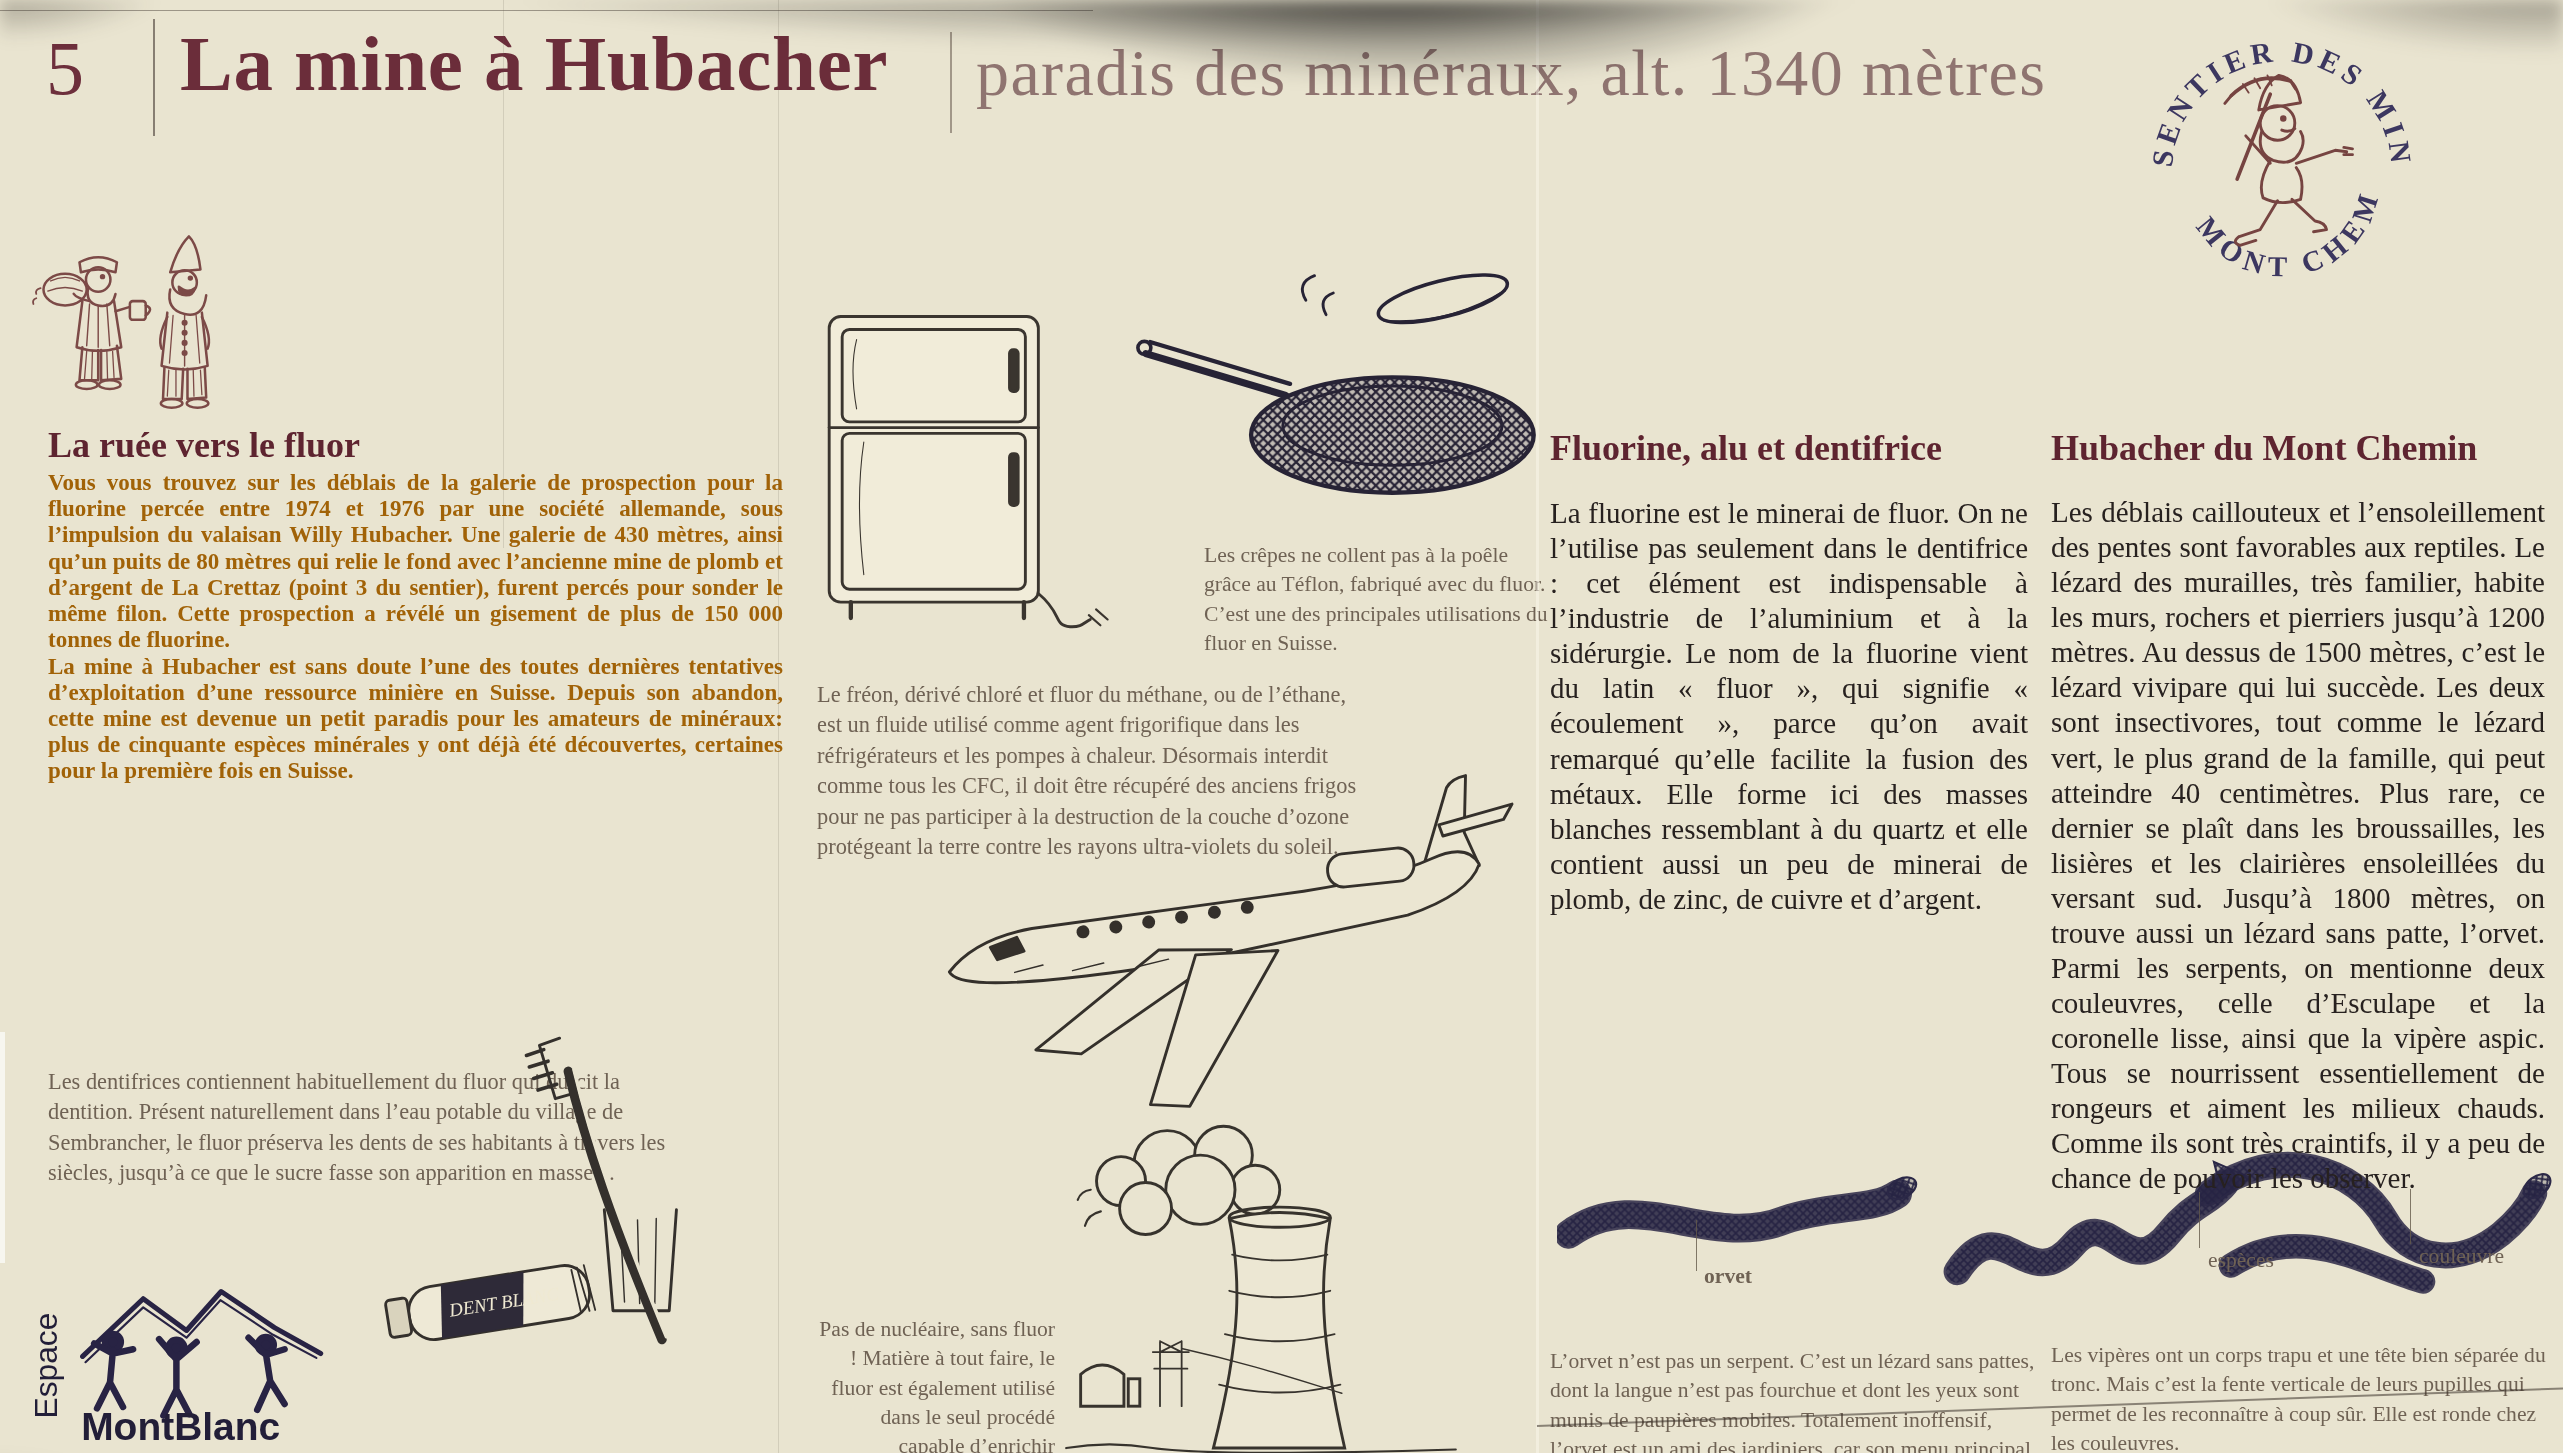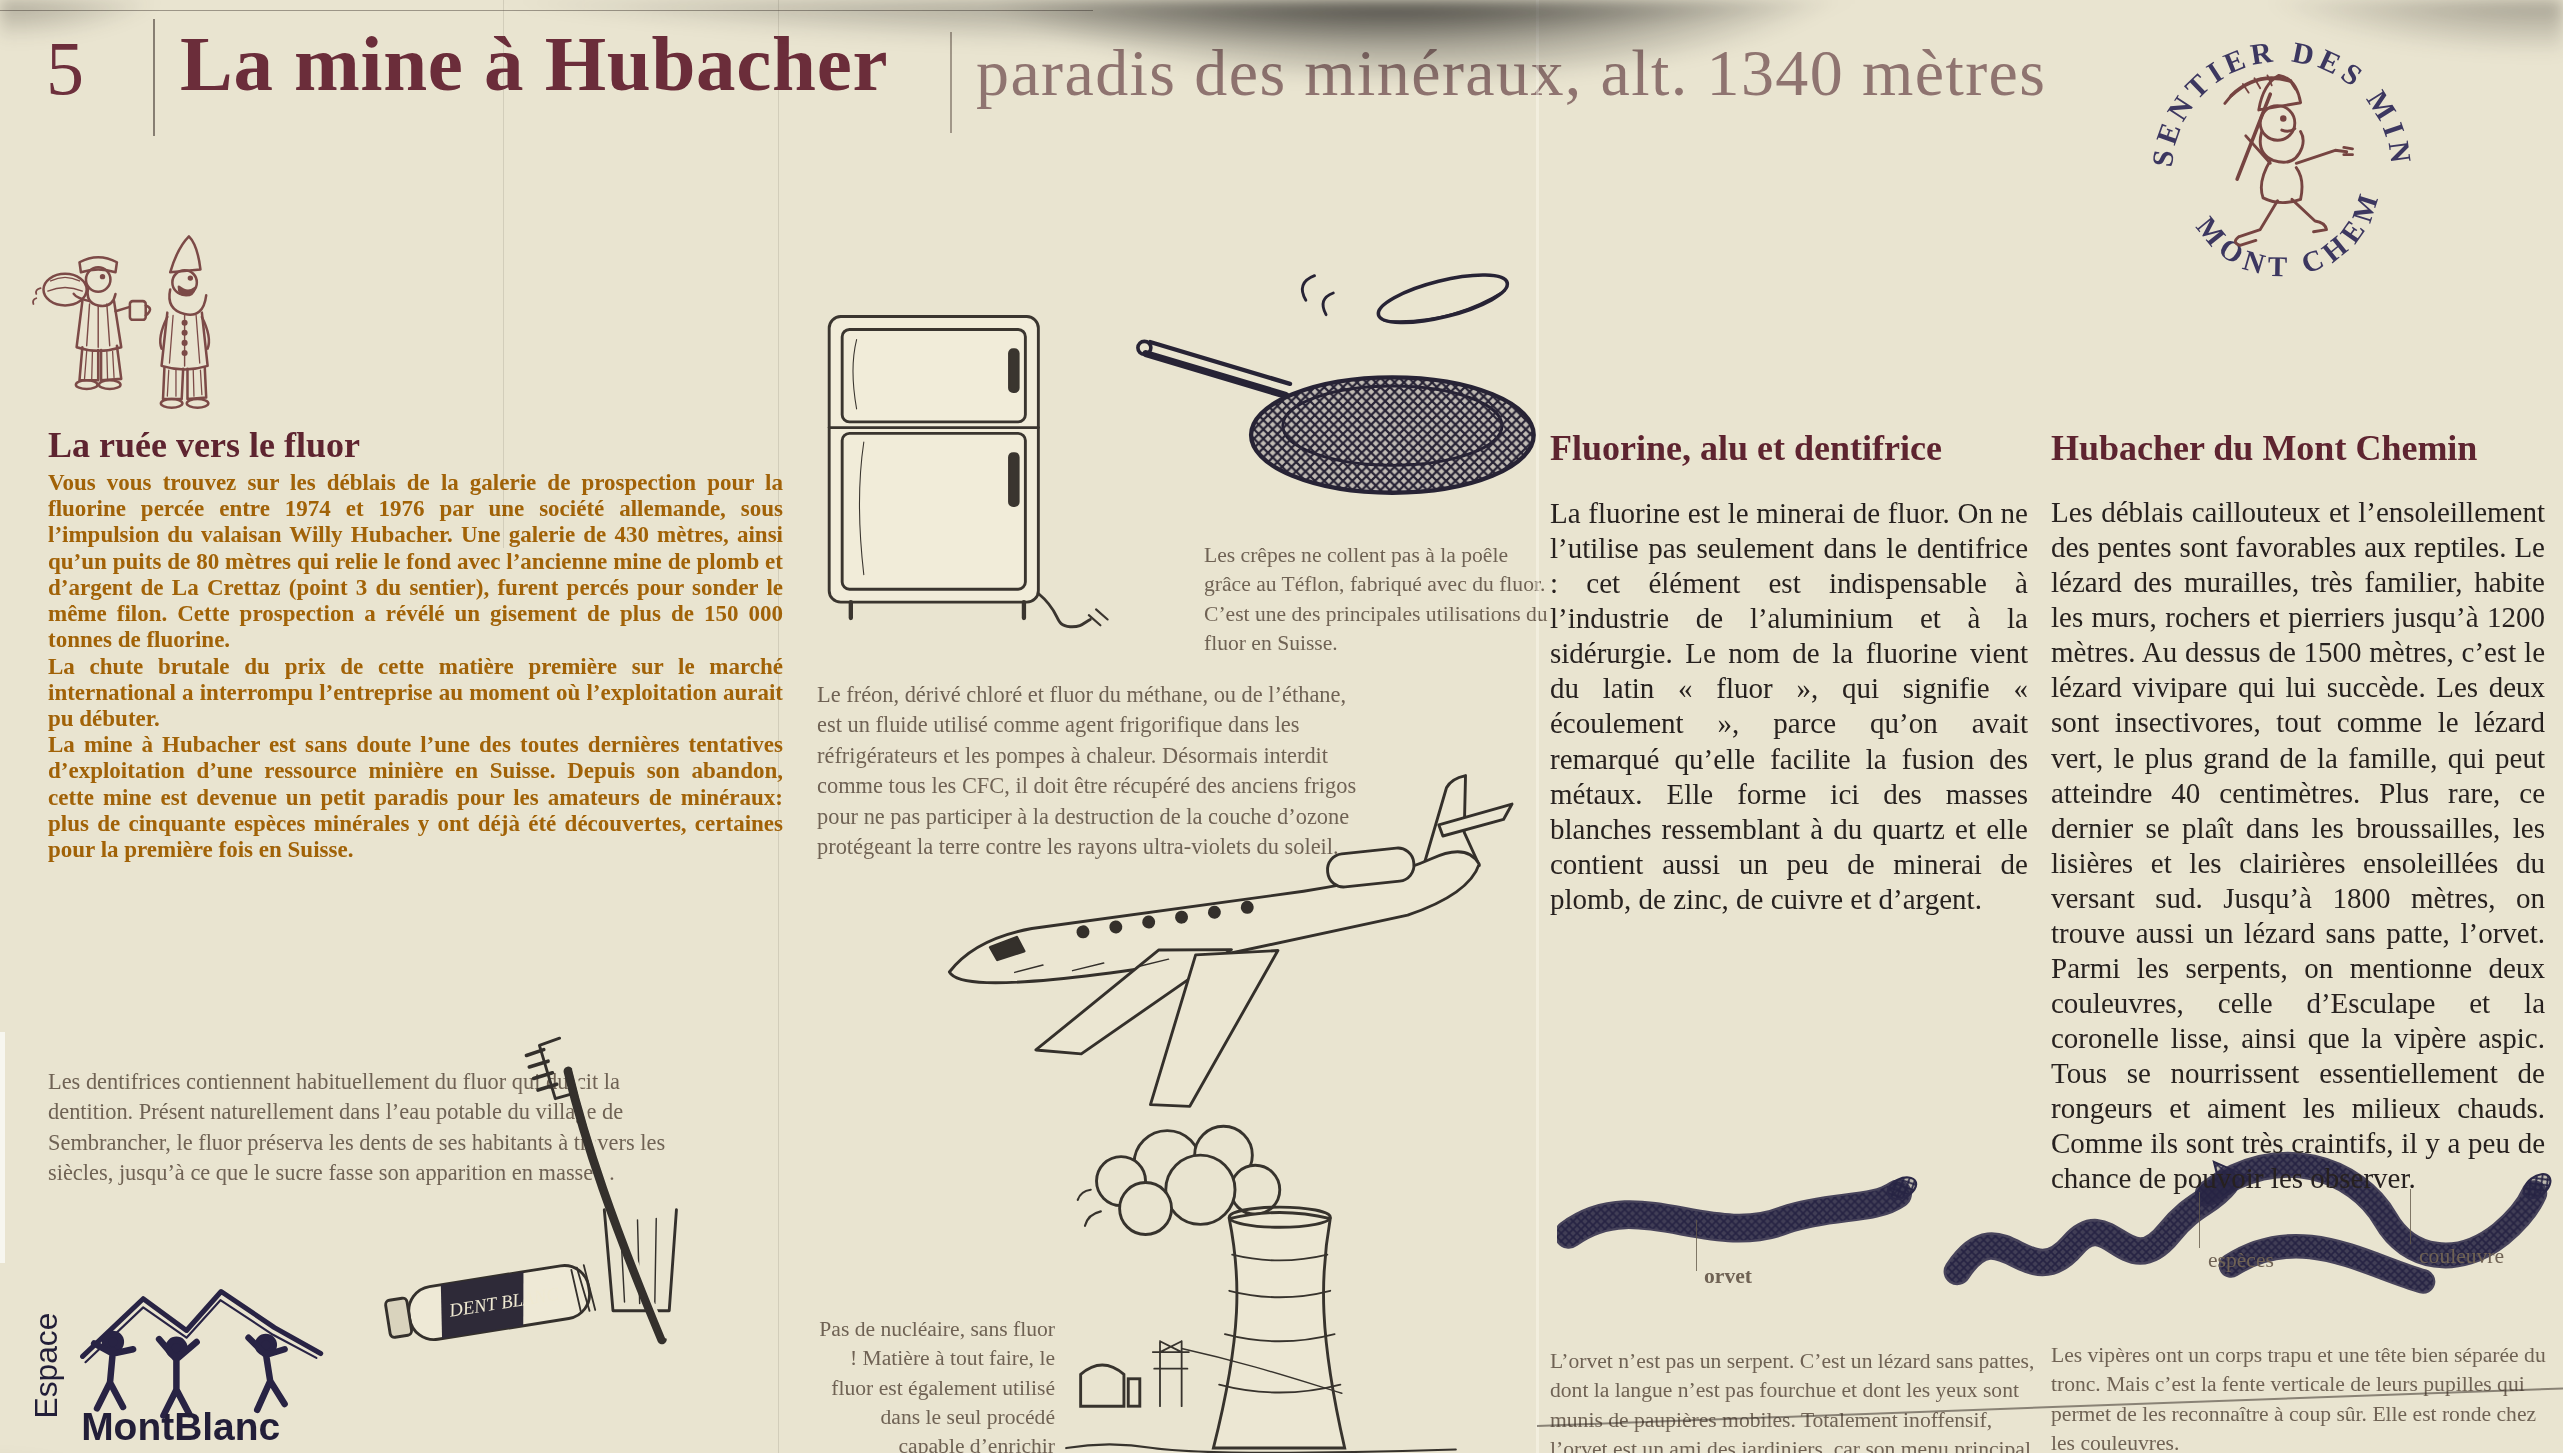--- a/index.html
+++ b/index.html
@@ -116,21 +116,20 @@
       <path d="M192 188 L 190 232 L 216 232 L 218 190 M224 190 L 224 232 L 250 230 L 248 188"></path>
       <path d="M198 192 l-2 36 M208 192 l0 36 M232 192 l1 36 M242 192 l2 34" stroke-width="1.8"></path>
       <ellipse cx="202" cy="238" rx="15" ry="6"></ellipse>
       <ellipse cx="238" cy="238" rx="15" ry="6"></ellipse>
     </g>
   </svg>
 
   <div class="abs sec-h" style="left:48px;top:424px;">La ruée vers le fluor</div>
   <div id="col-left" class="abs">
     <p>Vous vous trouvez sur les déblais de la galerie de prospection pour la fluorine percée entre 1974 et 1976 par une société allemande, sous l’impulsion du valaisan Willy Hubacher. Une galerie de 430 mètres, ainsi qu’un puits de 80 mètres qui relie le fond avec l’ancienne mine de plomb et d’argent de La Crettaz (point 3 du sentier), furent percés pour sonder le même filon. Cette prospection a révélé un gisement de plus de 150 000 tonnes de fluorine.</p>
-    <p>La chute brutale du prix de cette matière première sur le marché international a interrompu l’entreprise au moment où l’exploitation aurait pu débuter.</p>
     <p>La mine à Hubacher est sans doute l’une des toutes dernières tentatives d’exploitation d’une ressource minière en Suisse. Depuis son abandon, cette mine est devenue un petit paradis pour les amateurs de minéraux: plus de cinquante espèces minérales y ont déjà été découvertes, certaines pour la première fois en Suisse.</p>
   </div>
   <div class="abs caption" style="left:48px;top:1067px;width:638px;font-size:22.4px;">Les dentifrices contiennent habituellement du fluor qui durcit la dentition. Présent naturellement dans l’eau potable du village de Sembrancher, le fluor préserva les dents de ses habitants à travers les siècles, jusqu’à ce que le sucre fasse son apparition en masse…</div>
 
   <svg class="abs" style="left:375px;top:1028px;" width="375" height="339" viewBox="0 0 520 470">
     <g stroke="#34302c" fill="none" stroke-width="4" stroke-linecap="round" stroke-linejoin="round">
       <path d="M318 252 L330 392 L408 392 L418 252"></path>
       <path d="M340 268 l6 112 M364 266 l3 116 M390 264 l-2 118" stroke-width="2"></path>
       <path d="M256 14 L228 24 L250 98 L278 90"></path>
       <path d="M234 30 l-24 8 M240 46 l-26 8 M246 62 l-26 8 M252 78 l-26 8" stroke-width="5"></path>

